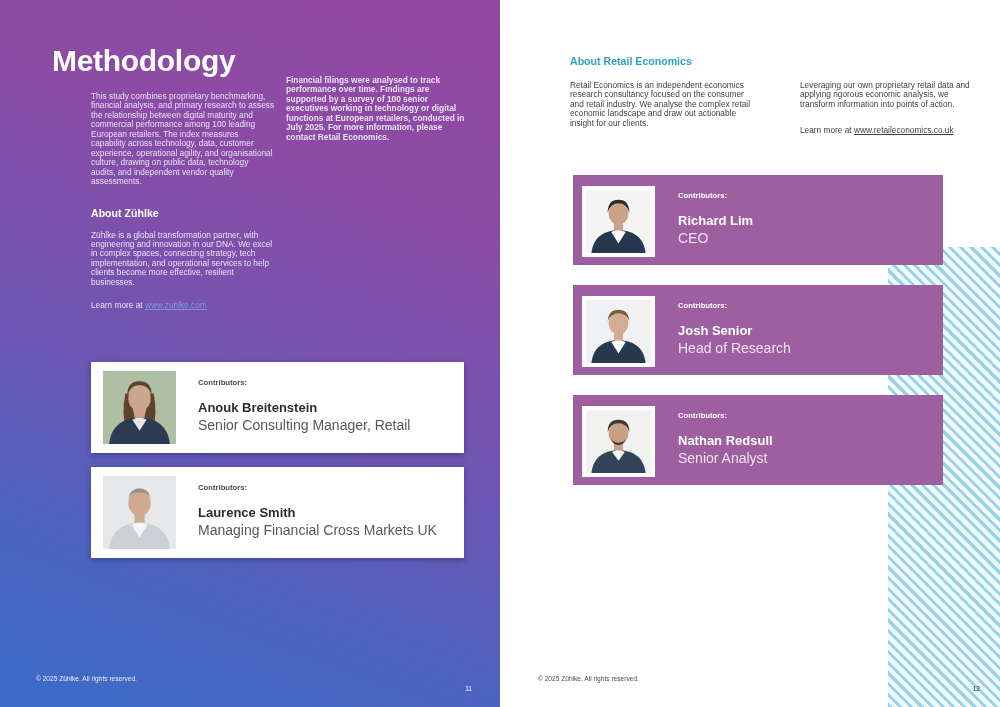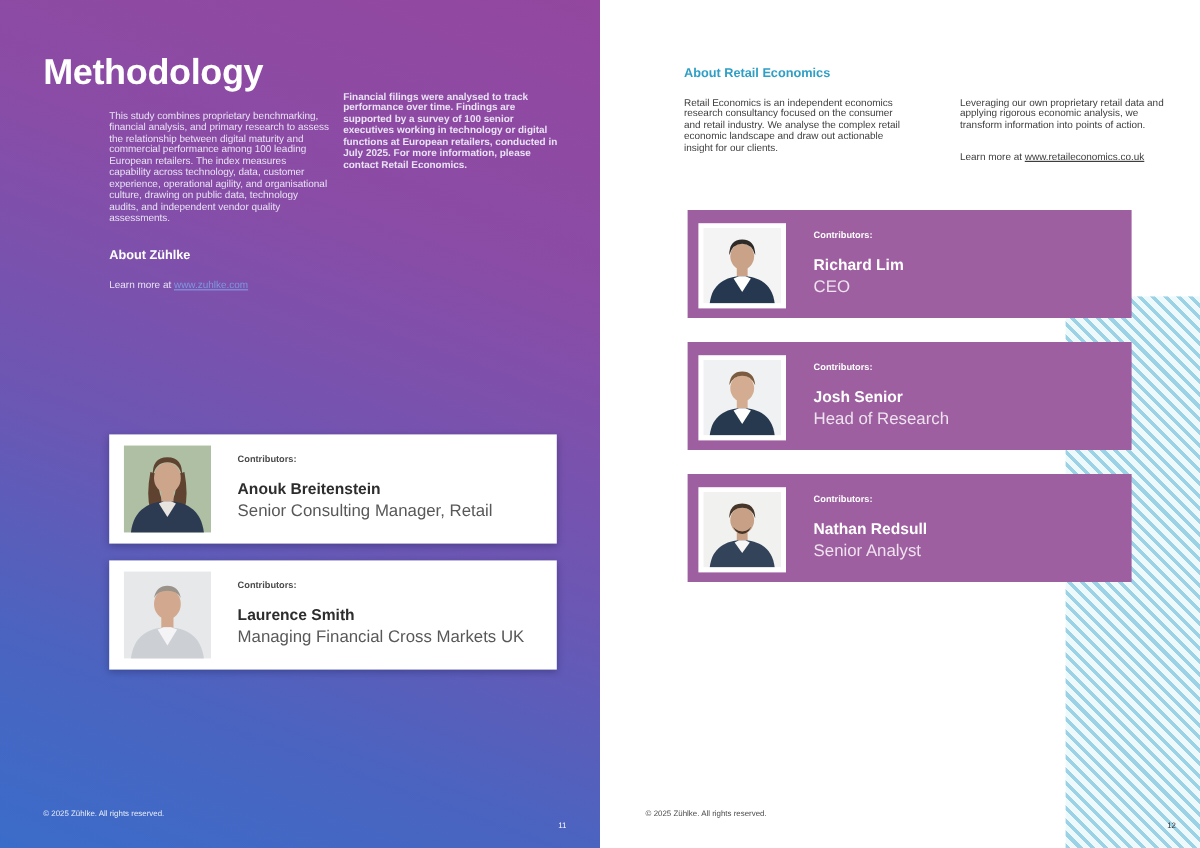--- a/index.html
+++ b/index.html
@@ -8,21 +8,21 @@
     font-family:"Liberation Sans", sans-serif; overflow:hidden; display:flex;
   }
   .page { position:relative; width:500px; height:707px; overflow:hidden; }
 
   
   .page-left {
     background:linear-gradient(200deg,#93479f 0%, #8a4ca6 28%, #6b57b4 58%, #4a64c0 80%, #3b6cc9 100%);
     color:#e9e2f4;
   }
   .page-title {
-    position:absolute; left:36px; top:44px; margin:0;
+    position:absolute; left:52px; top:44px; margin:0;
     font-size:30px; font-weight:800; color:#ffffff; letter-spacing:-0.3px;
   }
   .p-sm { font-size:8.3px; line-height:9.45px; margin:0; }
   .lp-col1 { position:absolute; left:91px; top:92px; width:184px; }
   .lp-col2 { position:absolute; left:286px; top:76px; width:184px;font-weight:bold; }
   .about-h { font-size:10.6px; font-weight:700; color:#ffffff; margin:20px 0 12px 0; }
   .learnmore { margin-top:14px; }
   .lp-link { color:#7f97e0; text-decoration:underline; }
 
   .card-white {
@@ -77,20 +77,21 @@
 
 <div class="spread">
 
   <div class="page page-left">
 
     <h1 class="page-title">Methodology</h1>
 
     <div class="lp-col1">
       <p class="p-sm">This study combines proprietary benchmarking, financial analysis, and primary research to assess the relationship between digital maturity and commercial performance among 100 leading European retailers. The index measures capability across technology, data, customer experience, operational agility, and organisational culture, drawing on public data, technology audits, and independent vendor quality assessments.</p>
       <div class="about-h">About Zühlke</div>
+      <p class="p-sm">Zühlke is a global transformation partner, with engineering and innovation in our DNA. We excel in complex spaces, connecting strategy, tech implementation, and operational services to help clients become more effective, resilient businesses.</p>
       <p class="p-sm learnmore"><span>Learn more at </span><a href="#" class="lp-link">www.zuhlke.com</a></p>
     </div>
 
     <div class="lp-col2">
       <p class="p-sm">Financial filings were analysed to track performance over time. Findings are supported by a survey of 100 senior executives working in technology or digital functions at European retailers, conducted in July 2025.  For more information, please contact Retail Economics.</p>
     </div>
 
     <div class="card-white" style="top:362px">
       <div class="photo">
         <svg class="ph-anouk" viewBox="0 0 72 72" preserveAspectRatio="none">

